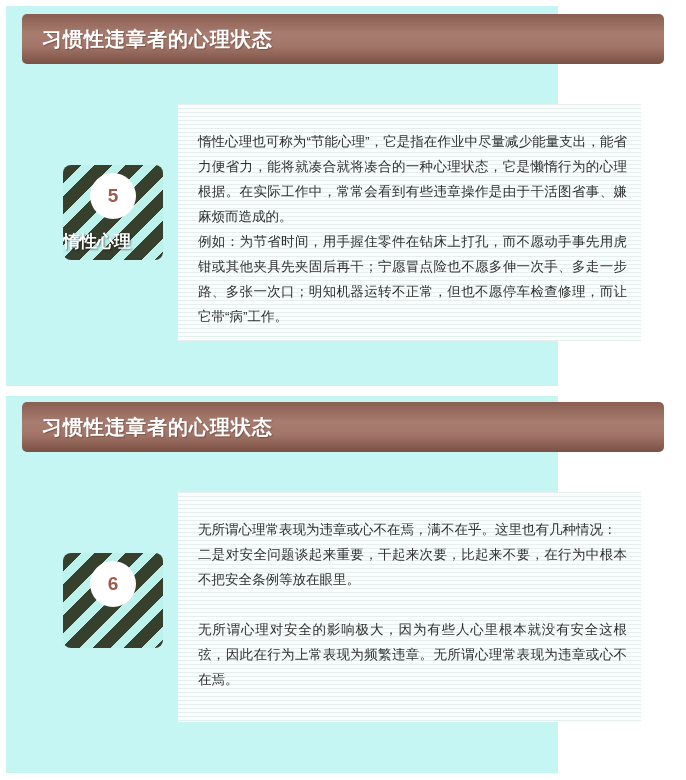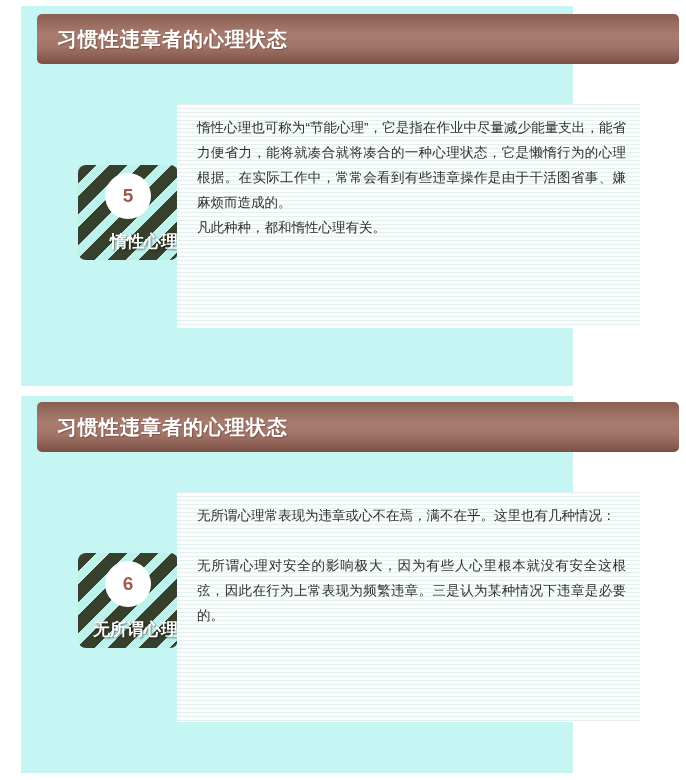--- a/index.html
+++ b/index.html
@@ -21,21 +21,21 @@
   html,body{width:686px;background:var(--page-bg);}
   body{
     font-family:"Liberation Sans","DejaVu Sans",sans-serif;
     height:780px;
     overflow:hidden;
   }
   .slide{
     position:relative;
     width:552px;
     background:var(--slide-bg);
-    margin-left:21px;
+    margin-left:6px;
   }
   .slide.s1{margin-top:6px;height:380px;}
   .slide.s2{margin-top:10px;height:377px;}
   .title-bar{
     position:absolute;
     left:16px;
     width:642px;
     height:50px;
     border-radius:5px;
     background:linear-gradient(180deg,var(--titlebar-top) 0%,var(--titlebar-mid) 40%,#a27568 65%,var(--titlebar-bottom) 100%);
@@ -82,36 +82,36 @@
   .badge-number{
     color:var(--badge-number);
     font-size:19px;
     font-weight:bold;
   }
   .badge-label{
     position:absolute;
     left:0;
     right:0;
     bottom:7px;
-    text-align:right;
+    text-align:left;
     color:var(--badge-label);
     font-size:17px;
     font-weight:bold;
     text-shadow:1px 1px 2px rgba(0,0,0,0.55);
     white-space:nowrap;
   }
   .text-block{
     position:absolute;
-    left:156px;
+    left:172px;
     width:463px;
     background-color:var(--textblock-bg);
     background-image:repeating-linear-gradient(180deg,
       var(--textblock-line) 0px, var(--textblock-line) 1px,
       transparent 1px, transparent 4px);
-    padding:11px 14px 12px 20px;
+    padding:25px 14px 12px 20px;
     color:var(--body-text);
     font-size:13.5px;
     line-height:25px;
     text-align:justify;
   }
   .s1 .text-block{top:98px;min-height:224px;}
   .s2 .text-block{top:96px;min-height:230px;font-weight:normal;}
   .text-block p{margin:0;}
   .text-block p.blank{min-height:25px;}
 </style>
@@ -123,32 +123,32 @@
     <span class="title">习惯性违章者的心理状态</span>
   </div>
   <div class="badge">
     <div class="badge-circle">
       <span class="badge-number">5</span>
     </div>
     <div class="badge-label">惰性心理</div>
   </div>
   <div class="text-block">
     <p>惰性心理也可称为“节能心理”，它是指在作业中尽量减少能量支出，能省力便省力，能将就凑合就将凑合的一种心理状态，它是懒惰行为的心理根据。在实际工作中，常常会看到有些违章操作是由于干活图省事、嫌麻烦而造成的。</p>
-    <p>凡此种种，都和惰性心理有关。</p>
+    <p>例如：为节省时间，用手握住零件在钻床上打孔，而不愿动手事先用虎钳或其他夹具先夹固后再干；宁愿冒点险也不愿多伸一次手、多走一步路、多张一次口；明知机器运转不正常，但也不愿停车检查修理，而让它带“病”工作。</p>
   </div>
 </div>
 
 <div class="slide s2">
   <div class="title-bar">
     <span class="title">习惯性违章者的心理状态</span>
   </div>
   <div class="badge">
     <div class="badge-circle">
       <span class="badge-number">6</span>
     </div>
-    <div class="badge-label">无所谓心理</div>
   </div>
   <div class="text-block">
     <p>无所谓心理常表现为违章或心不在焉，满不在乎。这里也有几种情况：</p>
+    <p>二是对安全问题谈起来重要，干起来次要，比起来不要，在行为中根本不把安全条例等放在眼里。</p>
     <p class="blank"></p>
-    <p>无所谓心理对安全的影响极大，因为有些人心里根本就没有安全这根弦，因此在行为上常表现为频繁违章。三是认为某种情况下违章是必要的。</p>
+    <p>无所谓心理对安全的影响极大，因为有些人心里根本就没有安全这根弦，因此在行为上常表现为频繁违章。无所谓心理常表现为违章或心不在焉。</p>
   </div>
 </div>
 
 </body></html>

